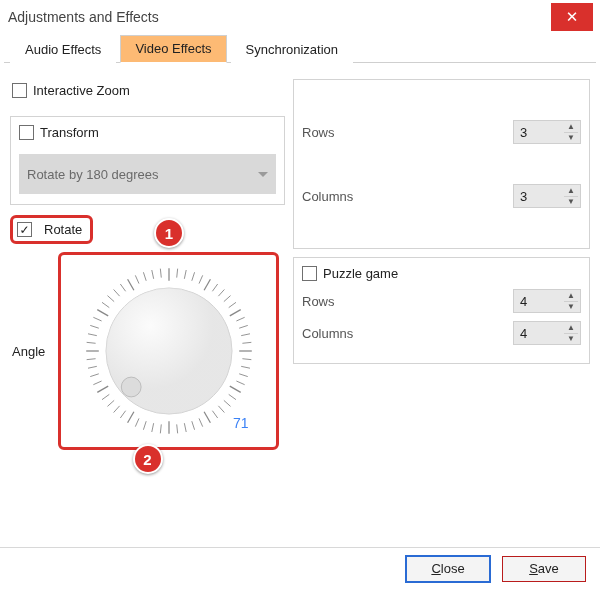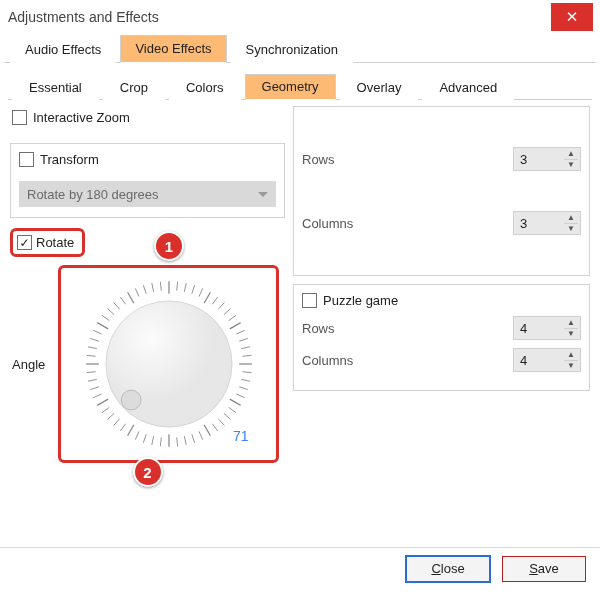--- a/index.html
+++ b/index.html
@@ -98,40 +98,40 @@
   }
   .chk.checked::after {
     content:"✓";
     font-size:12px; line-height:1;
     color:#222;
   }
 
   
   .fake-select {
     margin-top:14px;
-    height:26px;
+    height:40px;
     background:#d9d9d9;
     color:#6a6a6a;
     padding:0 24px 0 8px;
     display:flex; align-items:center;
     position:relative;
     font-size:13px;
   }
   .fake-select::after {
     content:"";
     position:absolute; right:8px; top:50%;
     border:5px solid transparent;
     border-top-color:#9a9a9a;
     transform:translateY(-2px);
   }
 
   
   .hl { border:3px solid #d9302c; border-radius:6px; }
   .rotate-hdr {
-    display:inline-flex; align-items:center; gap:4px;
+    display:inline-flex; align-items:center; gap:12px;
     padding:4px 8px 4px 4px;
   }
   .badge {
     width:30px; height:30px; border-radius:50%;
     background:#d9302c; color:#fff;
     display:flex; align-items:center; justify-content:center;
     font-weight:bold; font-size:15px;
     border:2px solid #fff;
     box-shadow:0 1px 3px rgba(0,0,0,.4);
     position:absolute;
@@ -227,28 +227,20 @@
 </div>
 
 <div class="tab-strip outer-tabs">
   <div class="tab">Audio Effects</div>
   <div class="tab active">Video Effects</div>
   <div class="tab">Synchronization</div>
 </div>
 
 <div class="inner">
 
-  <div class="tab-strip sub-tab-strip">
-    <div class="tab sub-tab">Essential</div>
-    <div class="tab sub-tab">Crop</div>
-    <div class="tab sub-tab">Colors</div>
-    <div class="tab sub-tab active">Geometry</div>
-    <div class="tab sub-tab">Overlay</div>
-    <div class="tab sub-tab">Advanced</div>
-  </div>
 
   <div class="geom-body">
 
     <div class="col-left">
 
       <div class="group noborder">
         <label class="group-title">
           <span class="chk"></span>
           <span>Interactive Zoom</span>
         </label>

